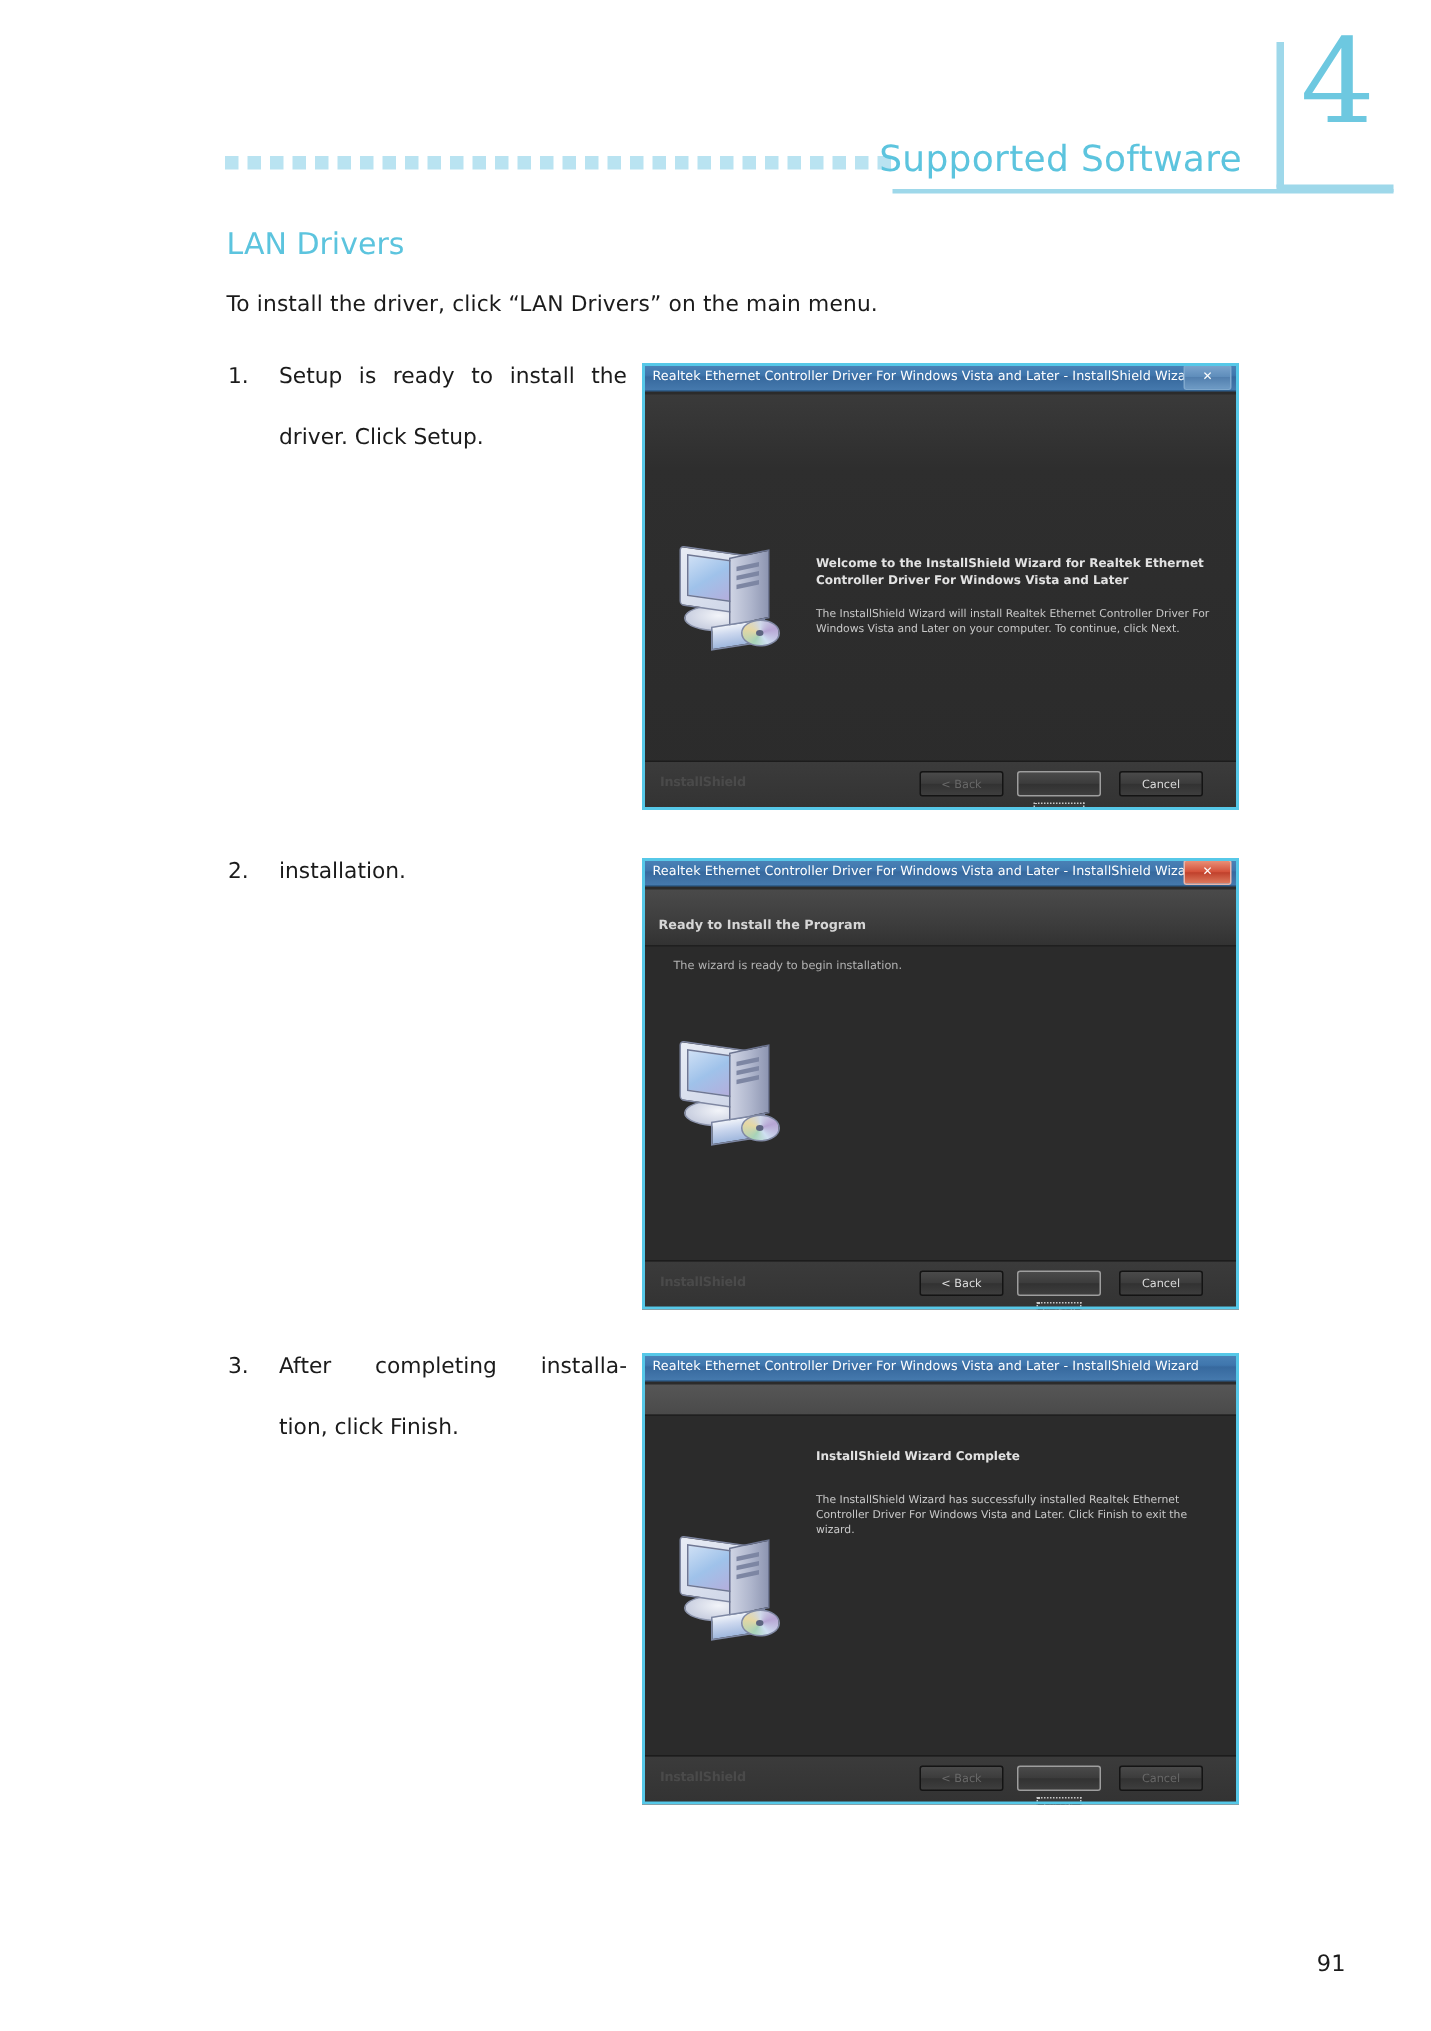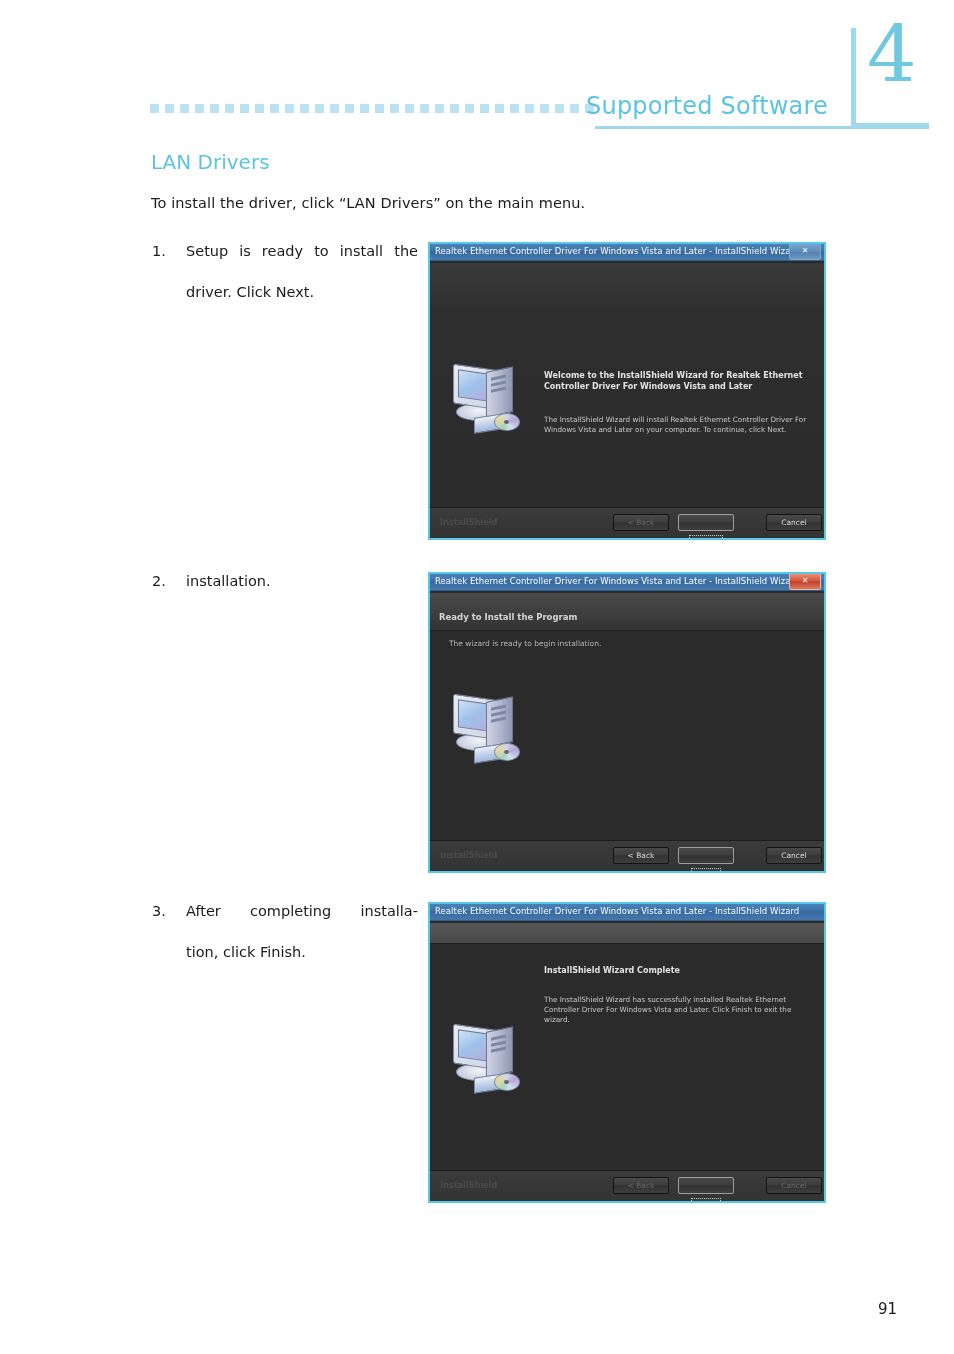--- a/index.html
+++ b/index.html
@@ -238,21 +238,21 @@
   .dlg-text .h {
     font-size: 8px;
     font-weight: bold;
     color: #e2e2e2;
     line-height: 1.35;
   }
   .dlg-text .p {
     font-size: 7.2px;
     color: #c9c9c9;
     line-height: 1.4;
-    margin-top: 22px;
+    margin-top: 11px;
   }
 
   
   .pc-icon {
     position: absolute;
     width: 74px;
     height: 74px;
   }
   .pc-icon .tower {
     position: absolute;
@@ -357,21 +357,21 @@
   .btn.focused .inner {
     display: inline-block;
     padding: 0 3px;
     border: 1px dotted #c8c8c8;
     line-height: 11px;
     background: #3a3a3a;
     margin-top: 20px;
   }
   .btn-back   { left: 183px; }
   .btn-mid    { left: 248px; }
-  .btn-cancel { left: 336px; }
+  .btn-cancel { left: 316px; }
 
   
   .page-number {
     position: absolute;
     right: 57px;
     bottom: 36px;
     font-size: 15px;
     color: #1b1b1b;
   }
 </style>
@@ -421,21 +421,21 @@
 </div>
 <div class="header-underline"></div>
 
 <div class="section-title">LAN Drivers</div>
 <div class="section-intro">To install the driver, click “LAN Drivers” on the main menu.</div>
 
 <div class="step" id="step-1">
   <div class="num">1.</div>
   <div class="txt">
     <span class="just">Setup is ready to install the</span>
-    <span>driver. Click Next.</span>
+    <span>driver. Click Setup.</span>
   </div>
 </div>
 
 <div class="step" id="step-2">
   <div class="num">2.</div>
   <div class="txt">
     <span>installation.</span>
   </div>
 </div>
 

